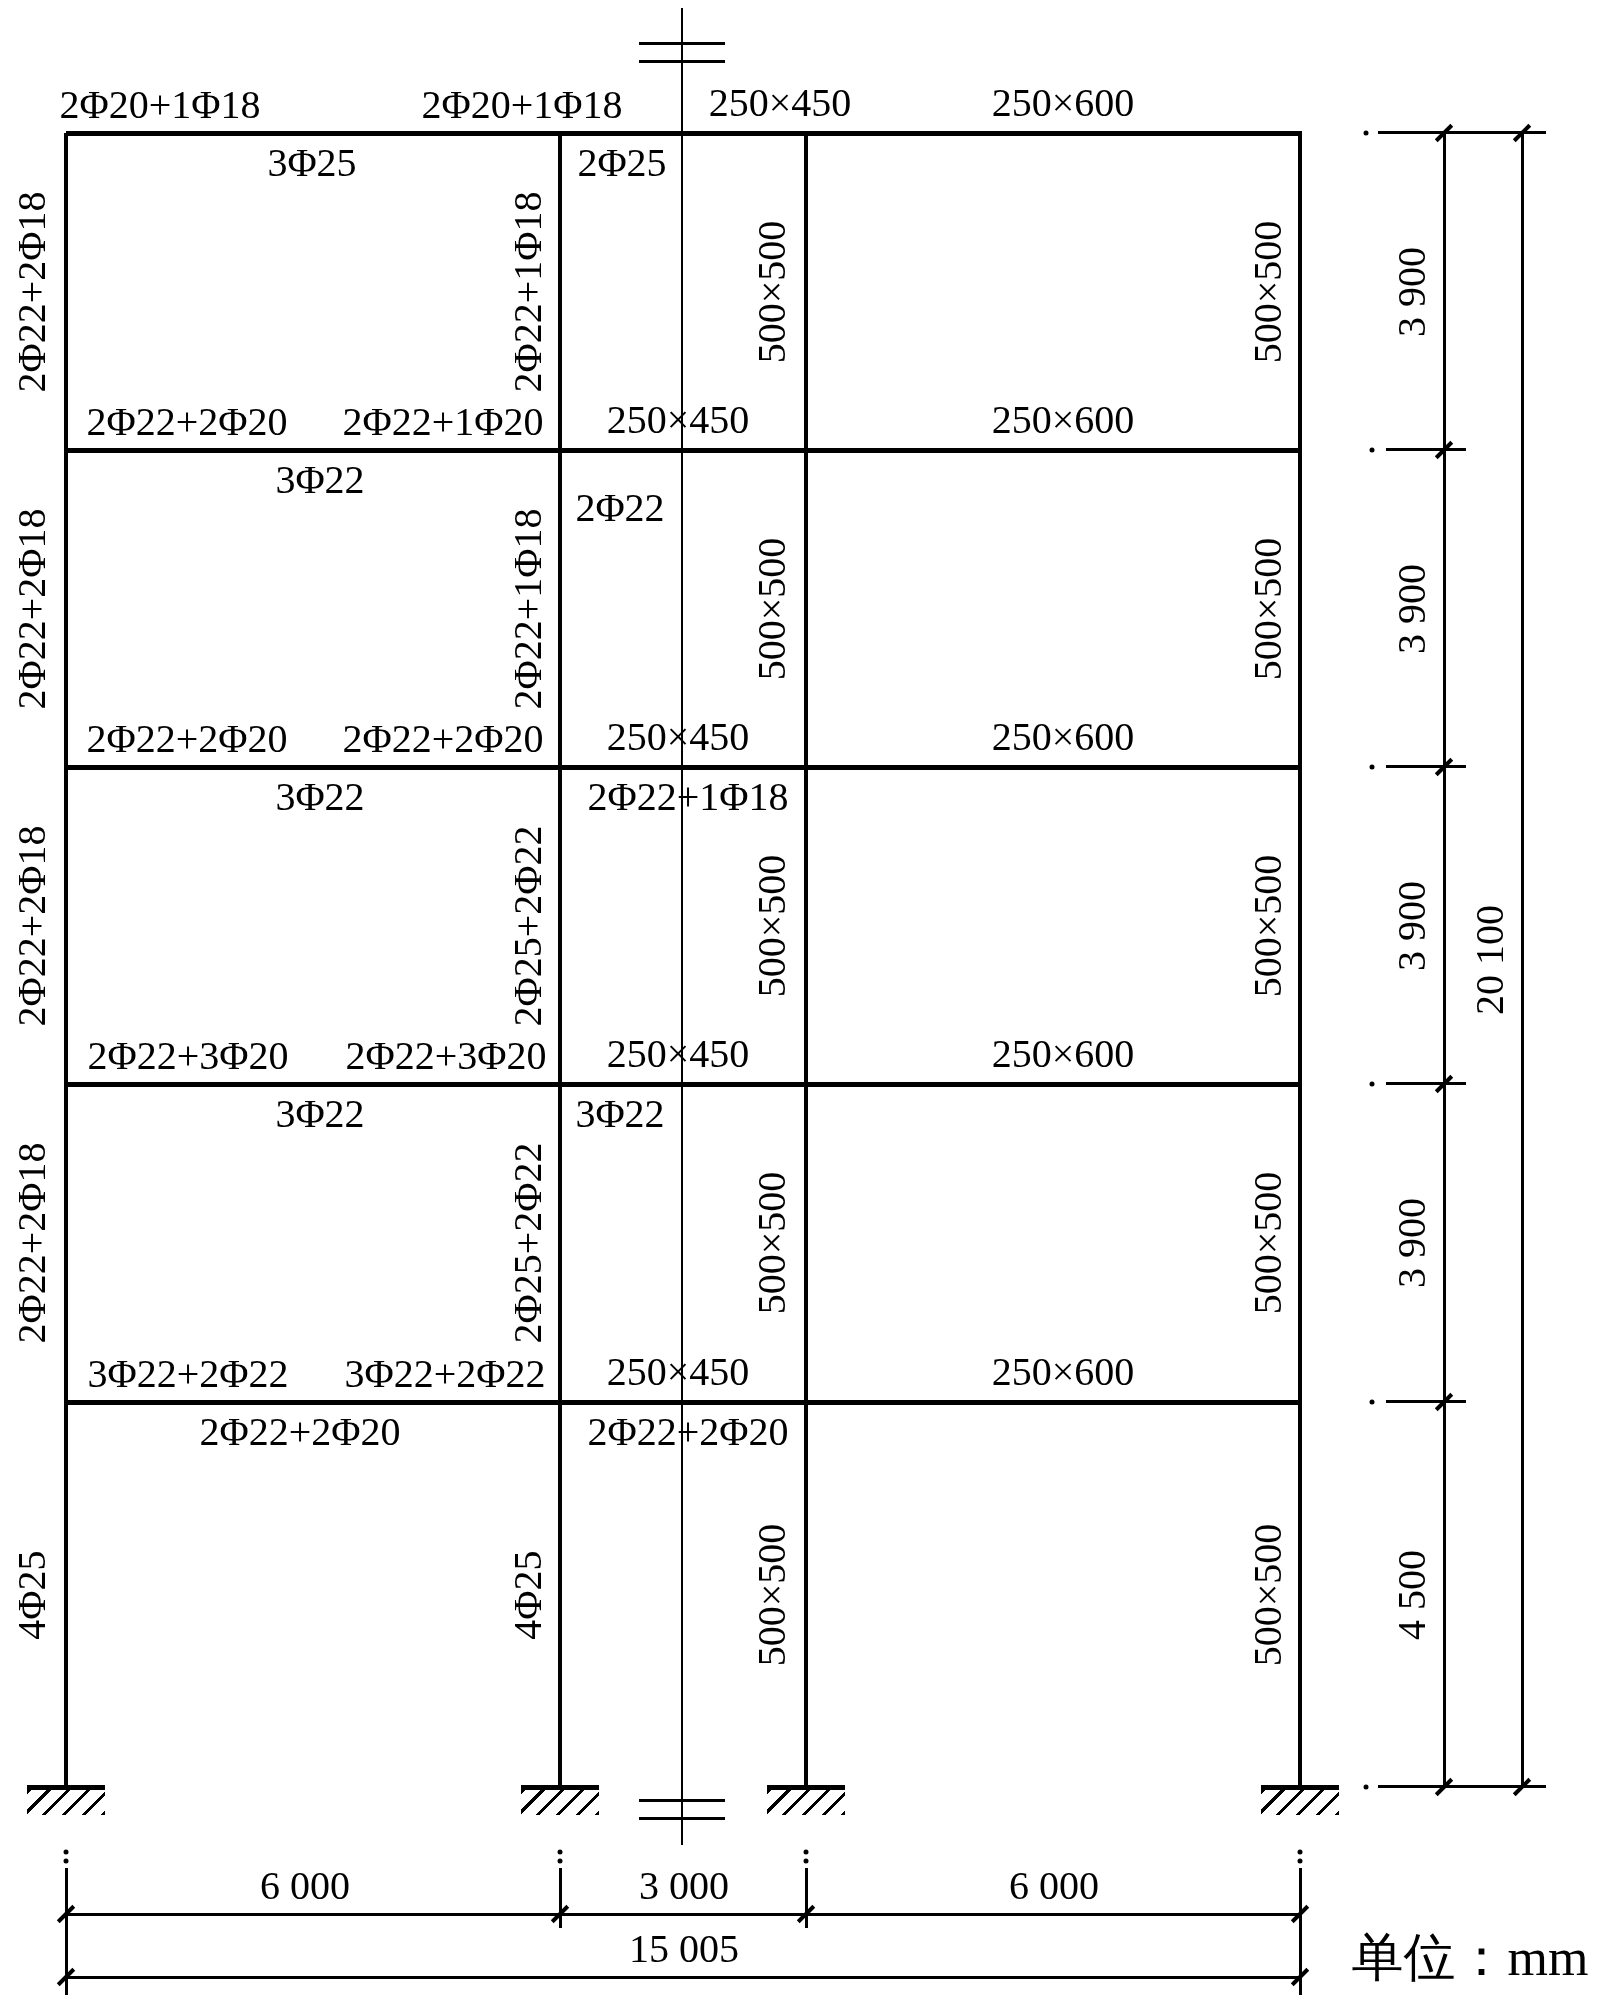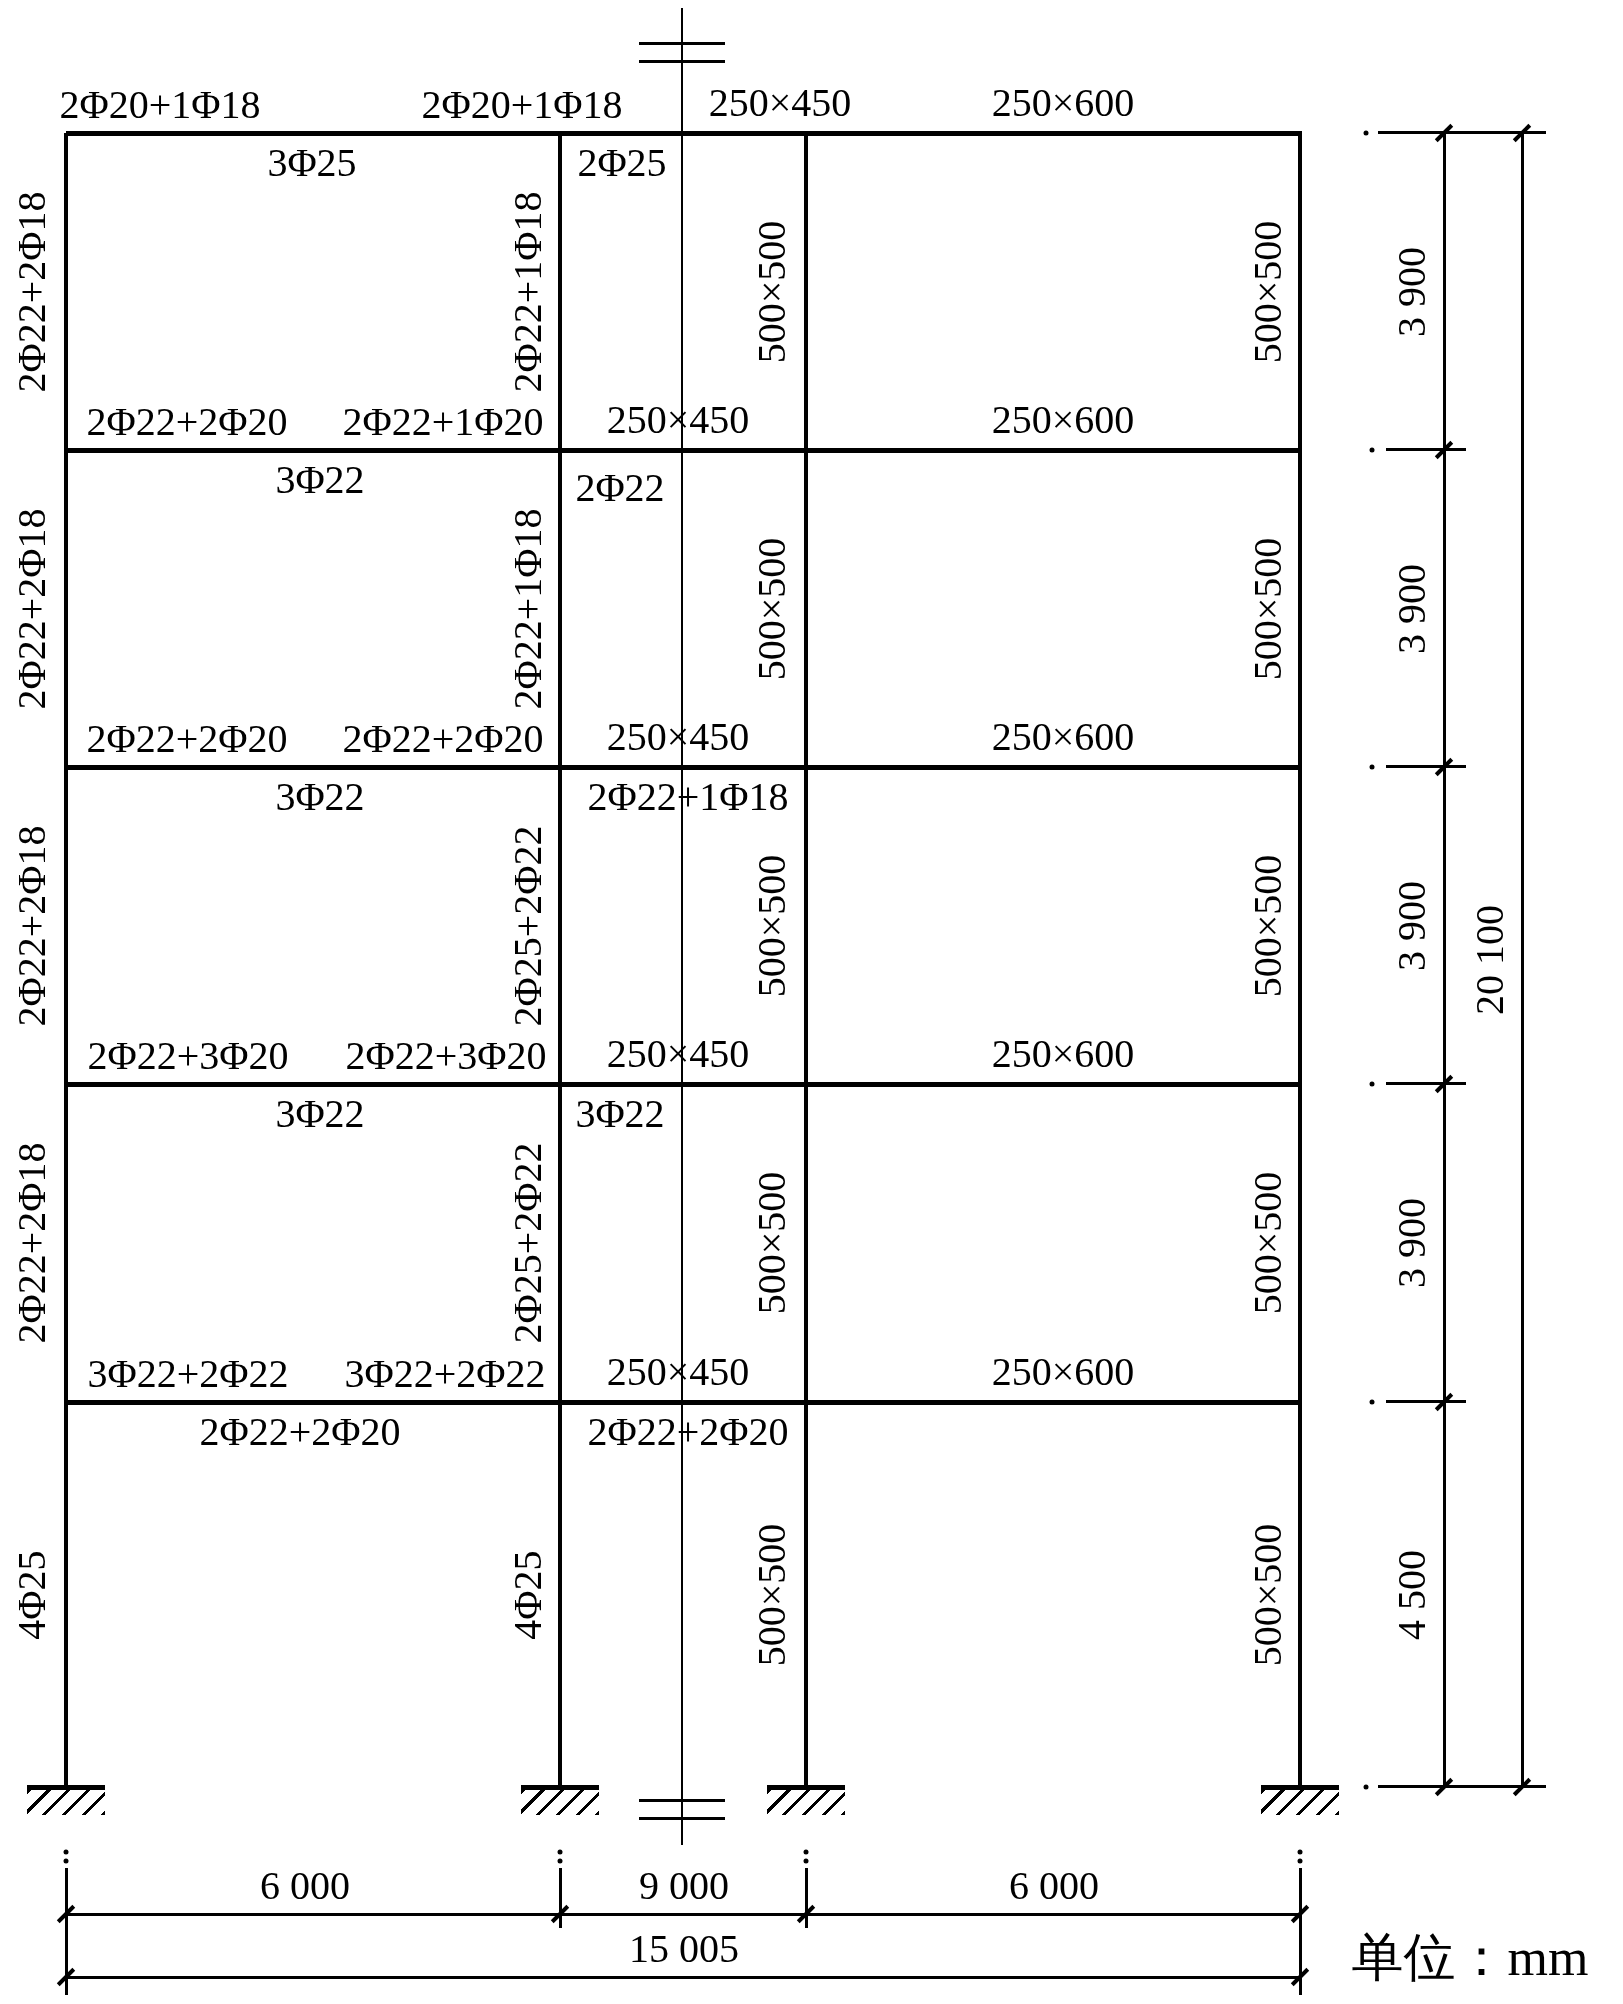--- a/index.html
+++ b/index.html
@@ -95,37 +95,37 @@
   <div class="dot" style="left:1300px;top:1861px"></div>
   <div class="h thin" style="left:66px;top:1913px;width:1236px"></div>
   <div class="h thin" style="left:66px;top:1976px;width:1236px"></div>
   <div class="tick" style="left:66px;top:1914px"></div>
   <div class="tick" style="left:560px;top:1914px"></div>
   <div class="tick" style="left:806px;top:1914px"></div>
   <div class="tick" style="left:1300px;top:1914px"></div>
   <div class="tick" style="left:66px;top:1977px"></div>
   <div class="tick" style="left:1300px;top:1977px"></div>
   <div class="lbl" style="left:305px;top:1886px">6 000</div>
-  <div class="lbl" style="left:684px;top:1886px">9 000</div>
+  <div class="lbl" style="left:684px;top:1886px">3 000</div>
   <div class="lbl" style="left:1054px;top:1886px">6 000</div>
   <div class="lbl" style="left:684px;top:1949px">15 005</div>
 
   <div class="lbl" style="left:160px;top:105px">2Φ20+1Φ18</div>
   <div class="lbl" style="left:522px;top:105px">2Φ20+1Φ18</div>
   <div class="lbl" style="left:780px;top:103px">250×450</div>
   <div class="lbl" style="left:1063px;top:103px">250×600</div>
   <div class="lbl" style="left:312px;top:163px">3Φ25</div>
   <div class="lbl" style="left:622px;top:163px">2Φ25</div>
 
   <div class="lbl" style="left:187px;top:422px">2Φ22+2Φ20</div>
   <div class="lbl" style="left:443px;top:422px">2Φ22+1Φ20</div>
   <div class="lbl" style="left:678px;top:420px">250×450</div>
   <div class="lbl" style="left:1063px;top:420px">250×600</div>
   <div class="lbl" style="left:320px;top:480px">3Φ22</div>
-  <div class="lbl" style="left:620px;top:488px">2Φ22</div>
+  <div class="lbl" style="left:620px;top:508px">2Φ22</div>
 
   <div class="lbl" style="left:187px;top:739px">2Φ22+2Φ20</div>
   <div class="lbl" style="left:443px;top:739px">2Φ22+2Φ20</div>
   <div class="lbl" style="left:678px;top:737px">250×450</div>
   <div class="lbl" style="left:1063px;top:737px">250×600</div>
   <div class="lbl" style="left:320px;top:797px">3Φ22</div>
   <div class="lbl" style="left:688px;top:797px">2Φ22+1Φ18</div>
 
   <div class="lbl" style="left:188px;top:1056px">2Φ22+3Φ20</div>
   <div class="lbl" style="left:446px;top:1056px">2Φ22+3Φ20</div>

